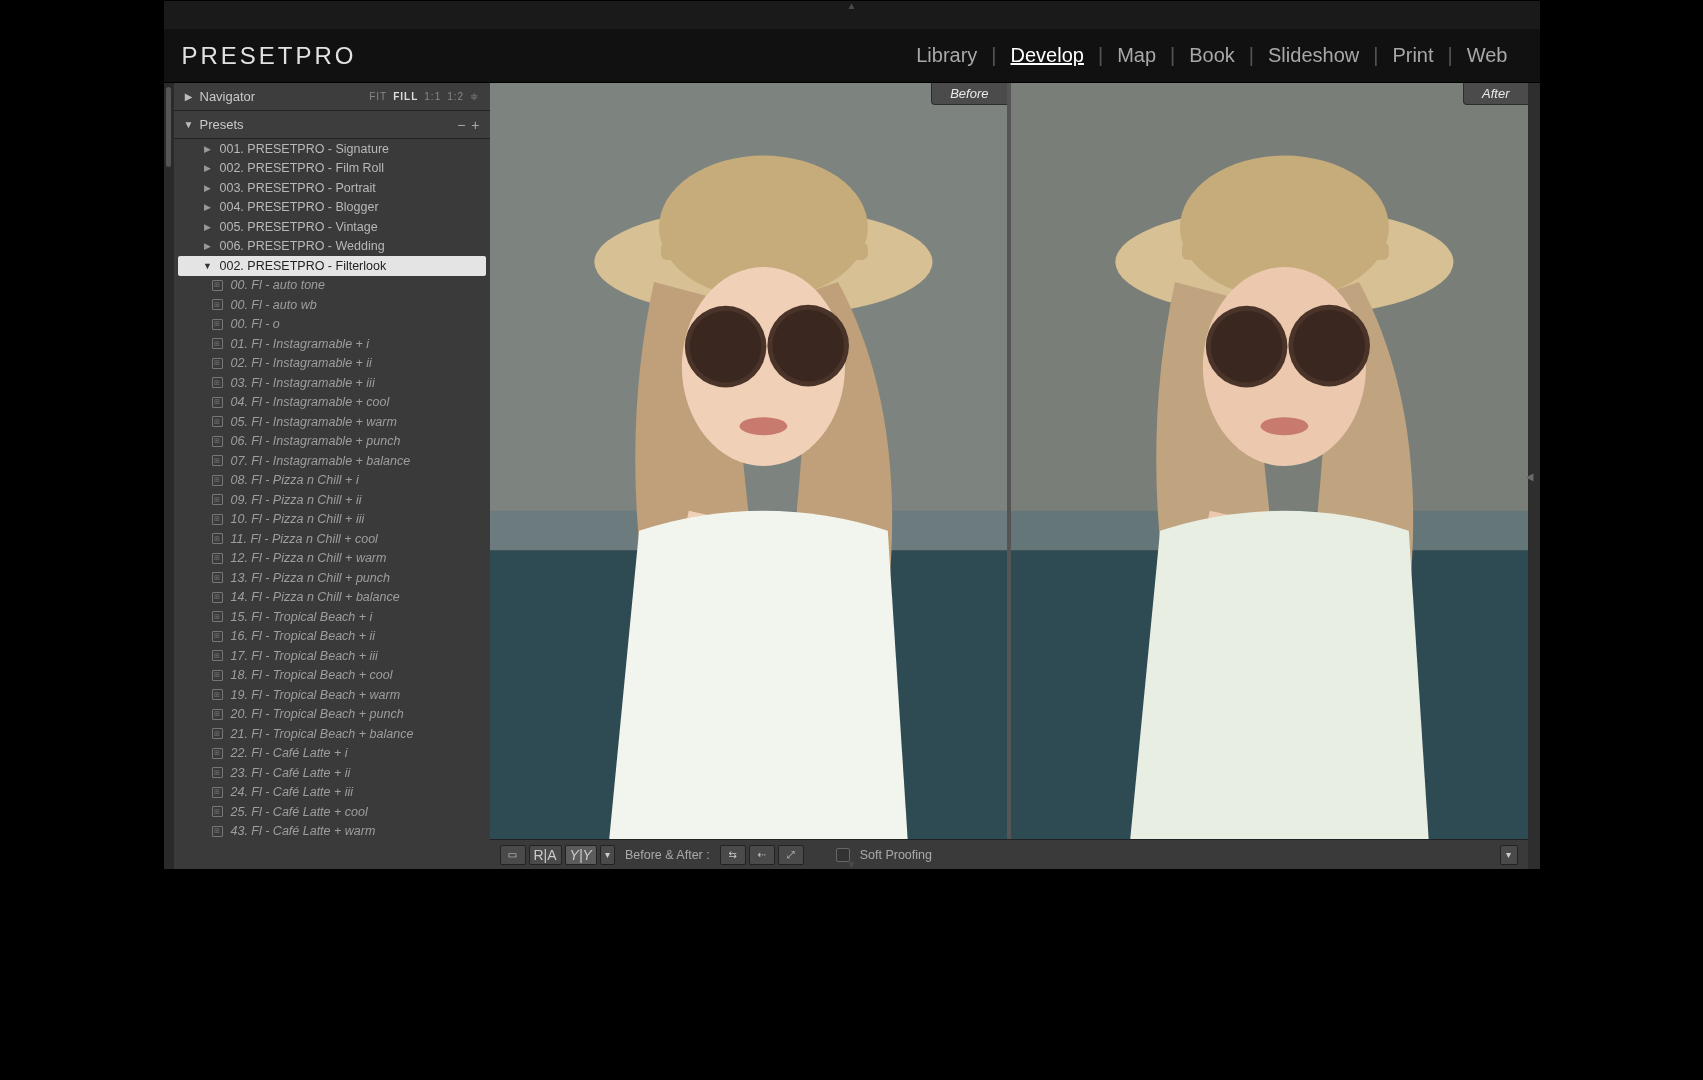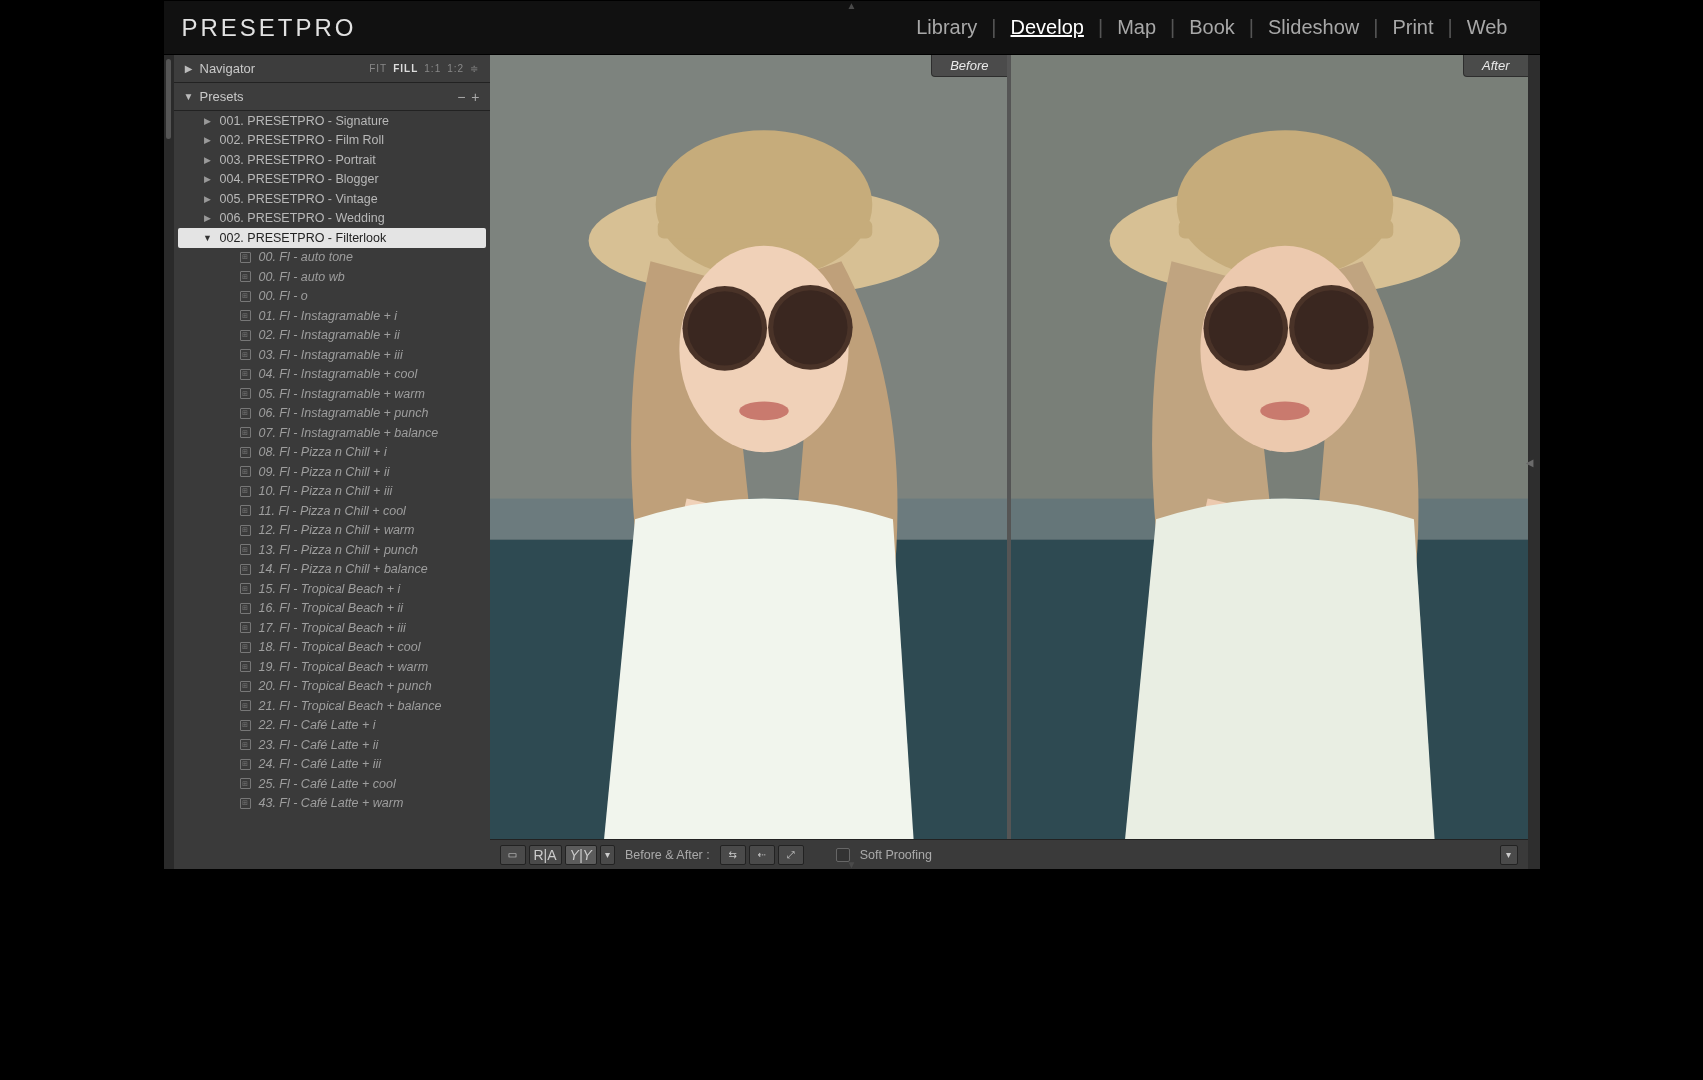--- a/index.html
+++ b/index.html
@@ -24,20 +24,21 @@
     position: relative;
   }
   .topbar {
     height: 54px;
     background: #111;
     display: flex;
     align-items: center;
     justify-content: space-between;
     padding: 0 18px;
     border-bottom: 1px solid #000;
+    margin-top: 28px;
   }
   .brand {
     font-size: 24px;
     letter-spacing: 3px;
     color: #e2e2e2;
     font-weight: 300;
   }
   .modules {
     display: flex;
     align-items: center;
@@ -115,21 +116,21 @@
     color:#b8b8b8;
     cursor:default;
     white-space:nowrap;
   }
   .folder-row { padding-left:28px;}
   .folder-row .tri {font-size:9px;color:#999;width:12px;display:inline-flex;justify-content:center;margin-right:6px;}
   .folder-row.selected{
     background:#e4e4e4;color:#222;border-radius:2px;margin:0 4px;padding-left:24px;
   }
   .folder-row.selected .tri{color:#333;}
-  .preset-row{padding-left:66px;color:#9e9e9e;font-style:italic;}
+  .preset-row{padding-left:38px;color:#9e9e9e;font-style:italic;}
   .preset-row .preset-icon{
     width:11px;height:11px;border:1px solid #777;margin-right:8px;border-radius:1px;
     display:flex;align-items:center;justify-content:center;font-style:normal;font-size:7px;color:#777;
   }
   .bottom-btns{
     display:flex;gap:8px;padding:8px;background:#343434;border-top:1px solid #222;
   }
   .bottom-btns button{
     flex:1;height:26px;background:#4a4a4a;border:1px solid #222;color:#ccc;
     border-radius:3px;font-size:13px;cursor:pointer;

